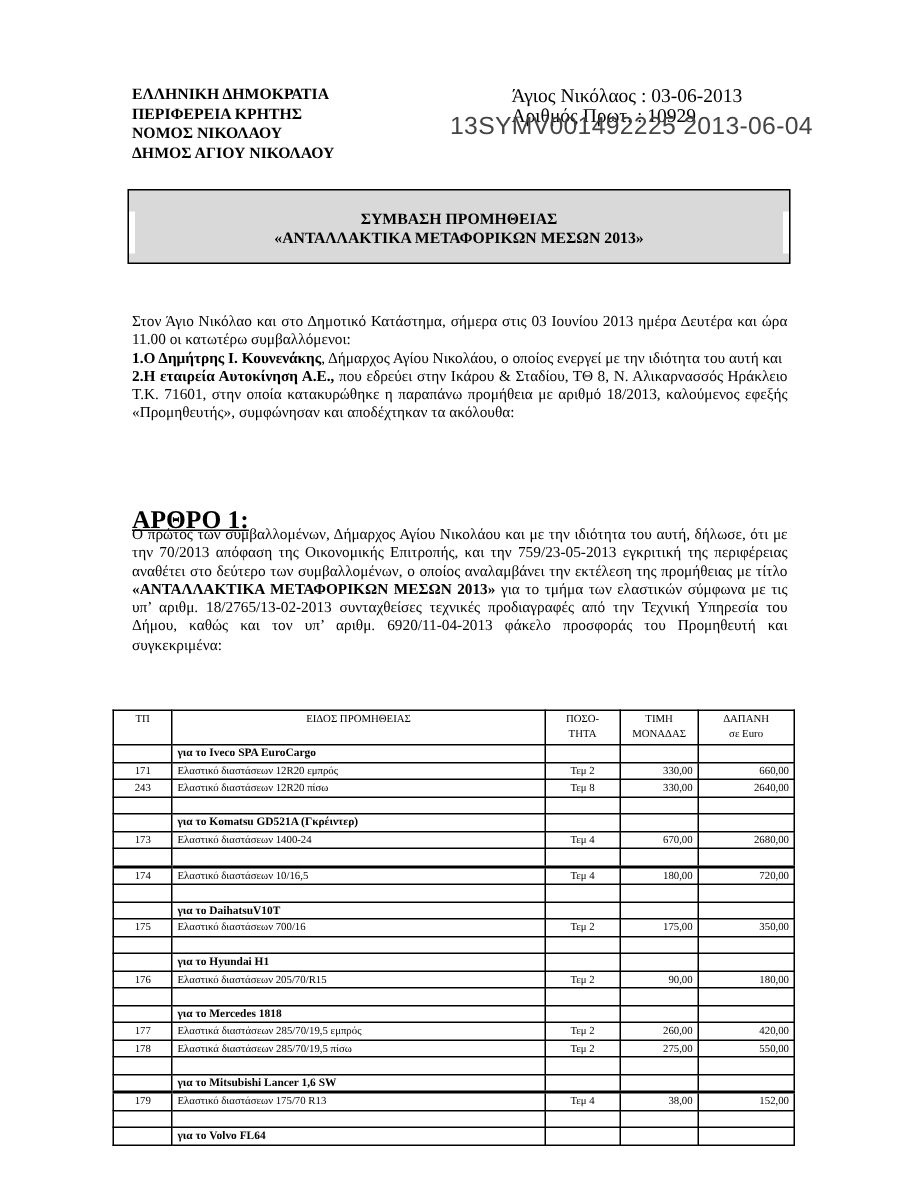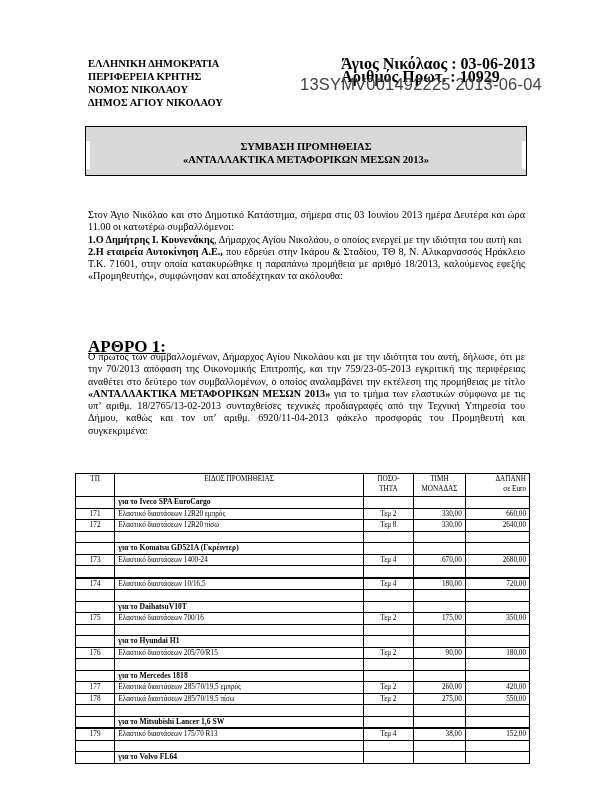--- a/index.html
+++ b/index.html
@@ -6,21 +6,21 @@
     body {
       width: 612px; height: 792px; position: relative; overflow: hidden;
       font-family: "Liberation Serif", "DejaVu Serif", serif; color: #000;
     }
     .hdr-left {
       position: absolute; left: 88px; top: 57px;
       font-weight: bold; font-size: 10.5px; line-height: 13px;
     }
     .hdr-right {
       position: absolute; left: 341px; top: 57px;
-      font-weight: bold; font-size: 16px; line-height: 13px;
+      font-weight: normal; font-size: 13px; line-height: 13px;
     }
     .stamp {
       position: absolute; left: 300px; top: 75px;
       font-family: "Liberation Sans", "DejaVu Sans", sans-serif;
       font-size: 16.5px; color: #444; letter-spacing: 0.2px; white-space: nowrap;
     }
     .title-box {
       position: absolute; left: 85px; top: 126px; width: 442px; height: 50px;
       background: #d9d9d9; border: 1.5px solid #000; box-sizing: border-box;
       text-align: center; font-weight: bold; font-size: 10.5px; line-height: 13px;
@@ -100,40 +100,40 @@
   <span>Ο πρώτος των συμβαλλομένων, Δήμαρχος Αγίου Νικολάου και με την ιδιότητα του αυτή, δήλωσε, ότι με την 70/2013 απόφαση της Οικονομικής Επιτροπής, και την 759/23-05-2013 εγκριτική της περιφέρειας αναθέτει στο δεύτερο των συμβαλλομένων, ο οποίος αναλαμβάνει την εκτέλεση της προμήθειας με τίτλο </span><b>«ΑΝΤΑΛΛΑΚΤΙΚΑ ΜΕΤΑΦΟΡΙΚΩΝ ΜΕΣΩΝ 2013»</b><span> για το τμήμα των ελαστικών σύμφωνα με τις υπ’ αριθμ. 18/2765/13-02-2013 συνταχθείσες τεχνικές προδιαγραφές από την Τεχνική Υπηρεσία του Δήμου, καθώς και τον υπ’ αριθμ. 6920/11-04-2013 φάκελο προσφοράς του Προμηθευτή και  συγκεκριμένα:</span>
 </div>
 
 <table class="items">
   <thead>
     <tr>
       <th class="c-no">ΤΠ</th>
       <th class="c-desc">ΕΙΔΟΣ ΠΡΟΜΗΘΕΙΑΣ</th>
       <th class="c-qty"><span>ΠΟΣΟ-</span><br><span>ΤΗΤΑ</span></th>
       <th class="c-price" style="text-align:center"><span>ΤΙΜΗ</span><br><span>ΜΟΝΑΔΑΣ</span></th>
-      <th class="c-total" style="text-align:right"><span>ΔΑΠΑΝΗ</span><br><span>σε Euro</span></th>
+      <th class="c-total" style="text-align:center"><span>ΔΑΠΑΝΗ</span><br><span>σε Euro</span></th>
     </tr>
   </thead>
   <tbody id="rows">
       <tr class="group">
         <td class="c-no"></td>
         <td class="c-desc">για το Iveco SPA EuroCargo</td>
         <td class="c-qty"></td>
         <td class="c-price"></td>
         <td class="c-total"></td>
       </tr>
       <tr>
         <td class="c-no">171</td>
         <td class="c-desc">Ελαστικό διαστάσεων 12R20 εμπρός</td>
         <td class="c-qty">Τεμ 2</td>
         <td class="c-price">330,00</td>
         <td class="c-total">660,00</td>
       </tr>
       <tr>
-        <td class="c-no">172</td>
+        <td class="c-no">243</td>
         <td class="c-desc">Ελαστικό διαστάσεων 12R20 πίσω</td>
         <td class="c-qty">Τεμ 8</td>
         <td class="c-price">330,00</td>
         <td class="c-total">2640,00</td>
       </tr>
       <tr>
         <td class="c-no"></td>
         <td class="c-desc"></td>
         <td class="c-qty"></td>
         <td class="c-price"></td>

